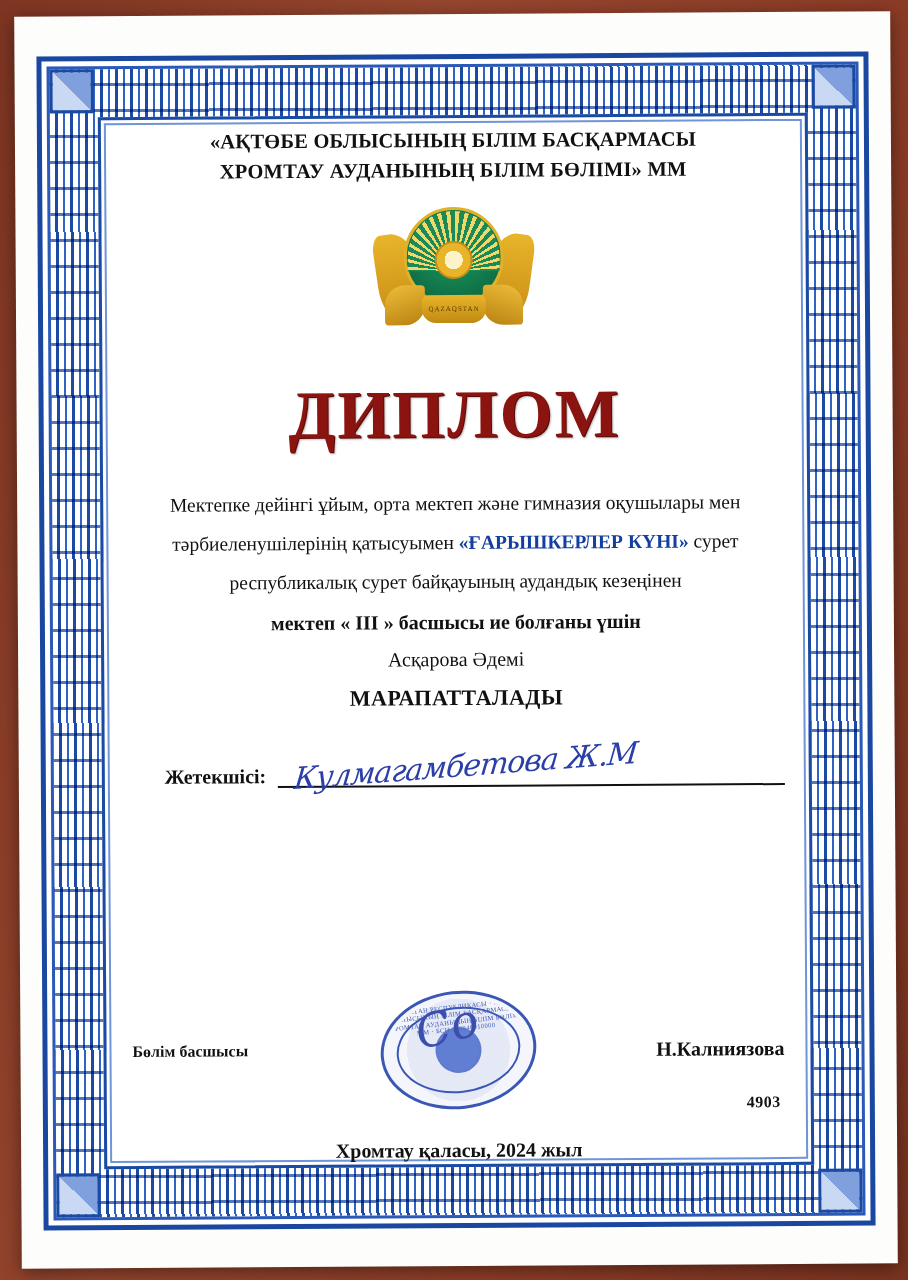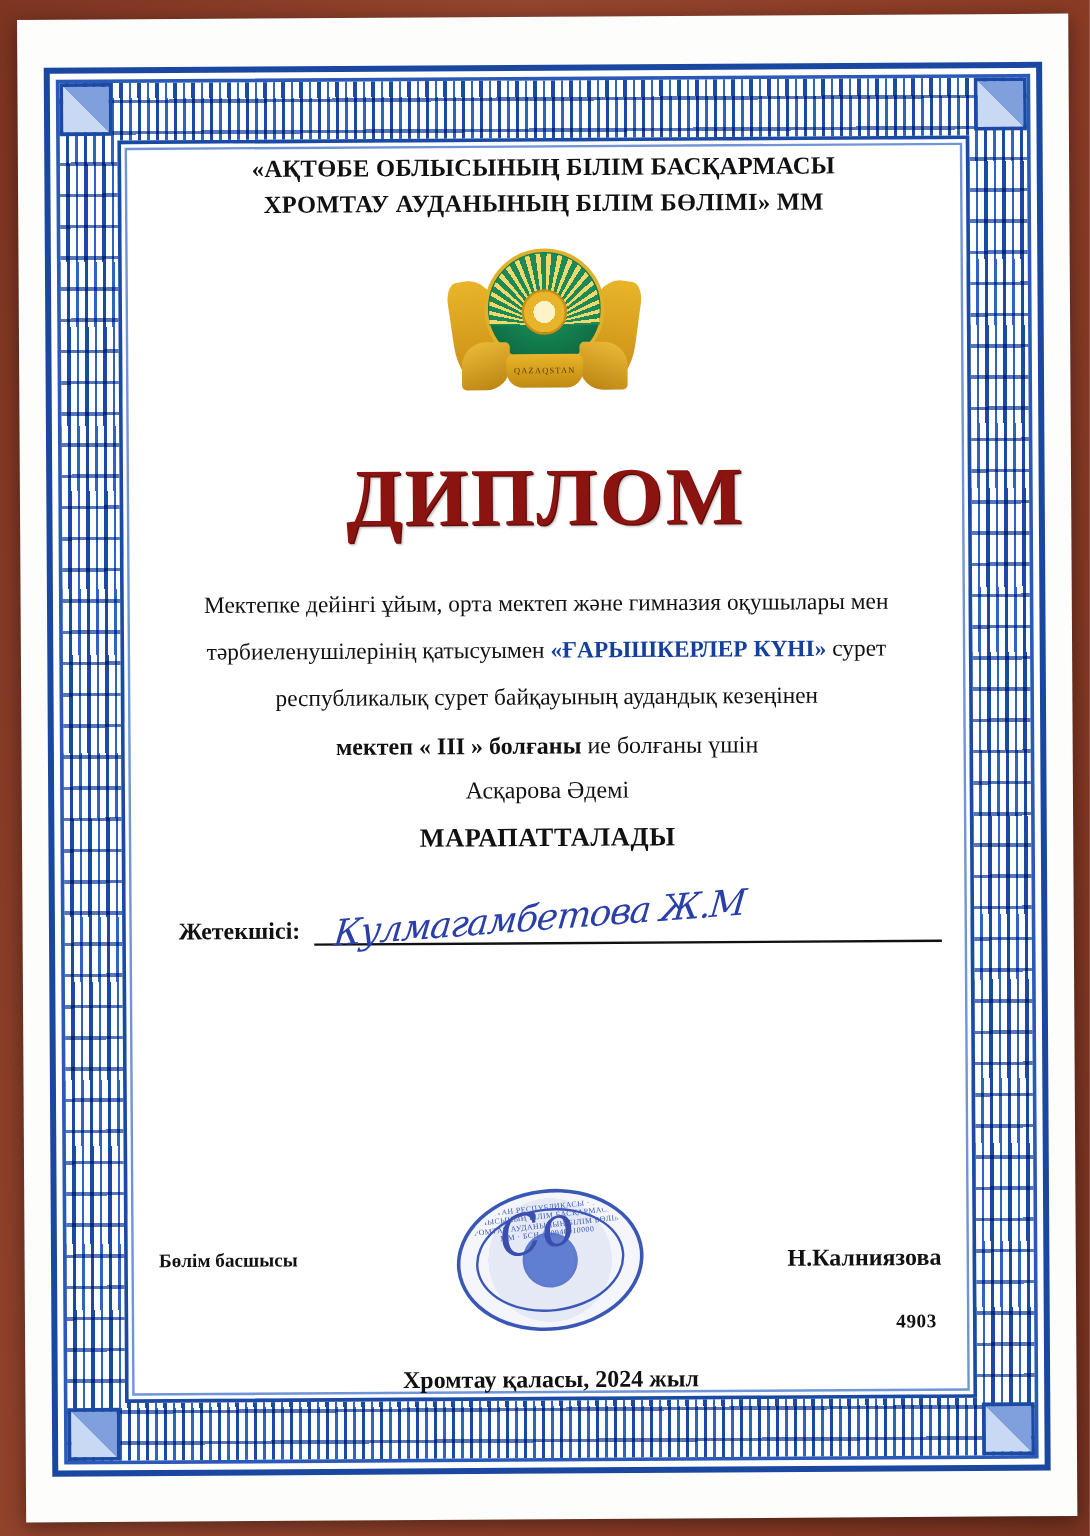--- a/index.html
+++ b/index.html
@@ -181,21 +181,21 @@
   }
   .body-text .hl {
     color: #133f9e;
     font-weight: bold;
   }
   .place-line {
     margin-top: 10px;
     font-size: 20px;
     font-weight: bold;
   }
-  .place-line .normal { font-weight: normal; }
+  .place-line .normal { font-weight: bold; }
   .winner {
     margin-top: 14px;
     font-size: 20px;
   }
   .awarded {
     margin-top: 14px;
     font-size: 22px;
     font-weight: bold;
     letter-spacing: .5px;
   }
@@ -205,20 +205,21 @@
     margin-top: 44px;
     display: flex;
     align-items: flex-end;
     justify-content: flex-start;
     padding-left: 38px;
   }
   .supervisor .label {
     font-size: 20px;
     font-weight: bold;
     white-space: nowrap;
+    margin-left: 16px;
   }
   .supervisor .rule {
     flex: 1;
     margin-left: 12px;
     margin-right: 18px;
     border-bottom: 2px solid #111;
     height: 30px;
     position: relative;
   }
   .sig-hand {
@@ -357,21 +358,21 @@
 
       <div class="body-text">
         <div>Мектепке дейінгі ұйым, орта мектеп және гимназия оқушылары мен</div>
         <div>
           <span>тәрбиеленушілерінің қатысуымен </span><span class="hl">«ҒАРЫШКЕРЛЕР КҮНІ»</span><span> сурет</span>
         </div>
         <div>республикалық сурет байқауының аудандық кезеңінен</div>
       </div>
 
       <div class="place-line">
-        <span>мектеп  « </span><span>III</span><span> » болғаны </span><span class="normal">ие болғаны үшін</span>
+        <span>мектеп  « </span><span>III</span><span> » басшысы </span><span class="normal">ие болғаны үшін</span>
       </div>
 
       <div class="winner">Асқарова Әдемі</div>
 
       <div class="awarded">МАРАПАТТАЛАДЫ</div>
 
       <div class="supervisor">
         <div class="label">Жетекшісі:</div>
         <div class="rule">
           <span class="sig-hand">Кулмагамбетова Ж.М</span>

